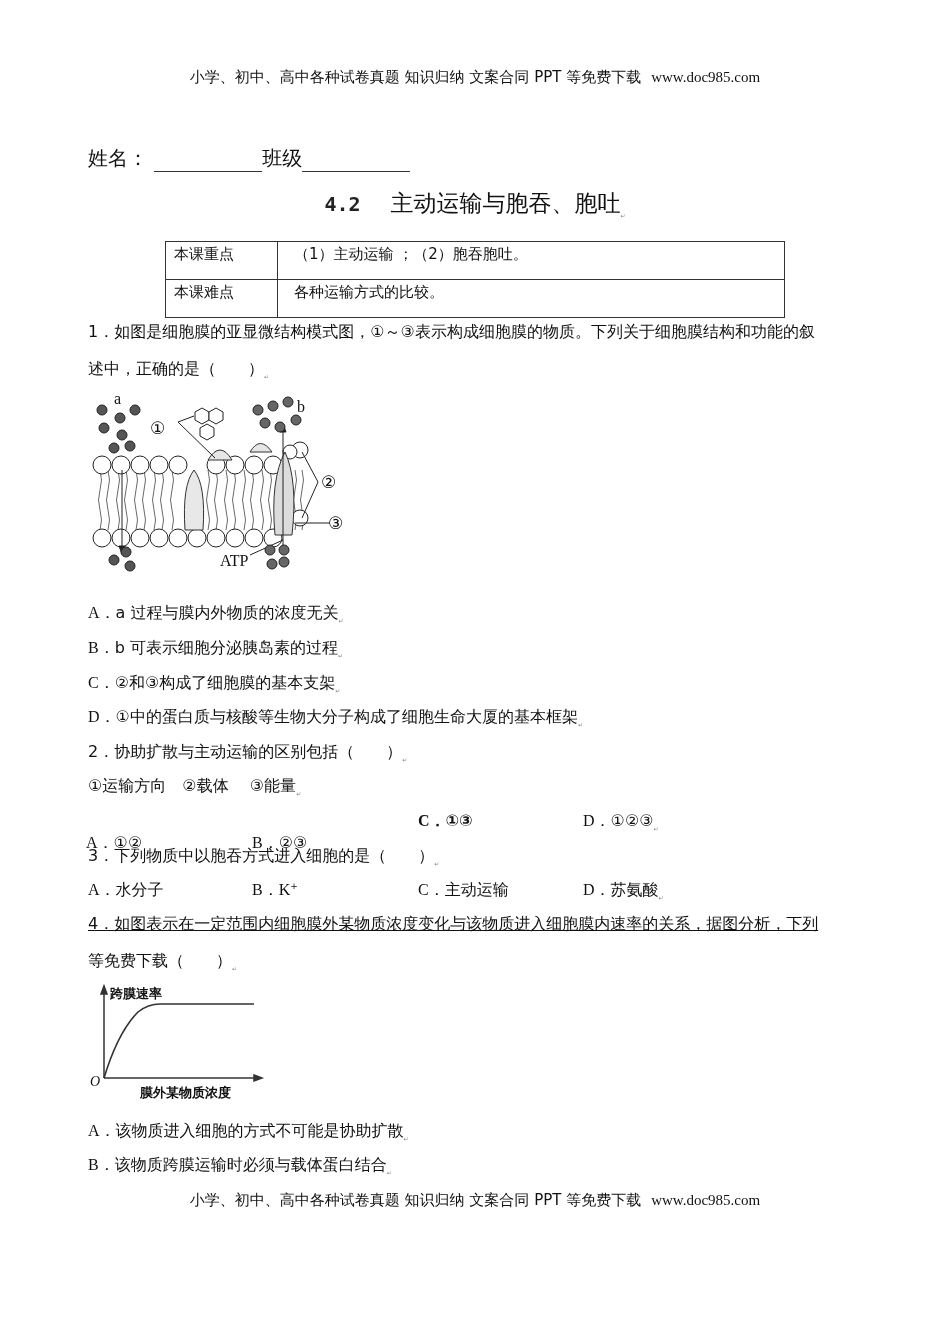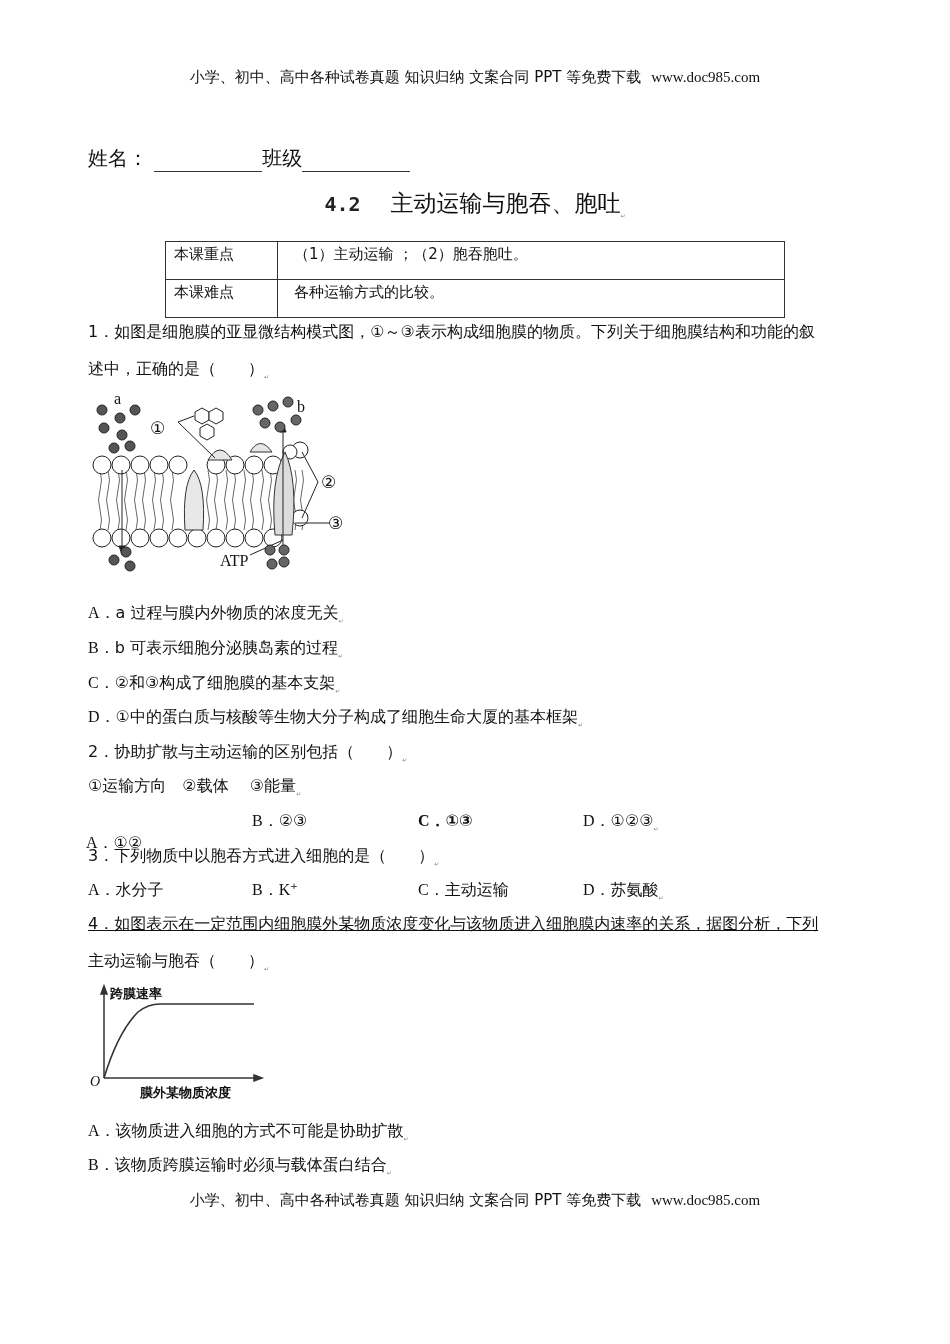--- a/index.html
+++ b/index.html
@@ -183,21 +183,21 @@
 
 <div class="abs q" style="top:742px;">
   <span>2．</span><span>协助扩散与主动运输的区别包括（　　）</span><span class="mark">↵</span>
 </div>
 <div class="abs q" style="top:776px;">
   <span>①运输方向　②载体　 ③能量</span><span class="mark">↵</span>
 </div>
 <div class="abs q opt" style="top:811px; left:86px;margin-top:22px;">
   <span class="letter">A．</span><span>①②</span>
 </div>
-<div class="abs q opt" style="top:811px; left:252px;">
+<div class="abs q opt" style="top:833px; left:252px;">
   <span class="letter">B．</span><span>②③</span>
 </div>
 <div class="abs q opt" style="top:811px; left:418px;font-weight:bold;">
   <span class="letter">C．</span><span>①③</span>
 </div>
 <div class="abs q opt" style="top:811px; left:583px;">
   <span class="letter">D．</span><span>①②③</span><span class="mark">↵</span>
 </div>
 
 <div class="abs q" style="top:846px;">
@@ -213,21 +213,21 @@
   <span class="letter">C．</span><span>主动运输</span>
 </div>
 <div class="abs q opt" style="top:880px; left:583px;">
   <span class="letter">D．</span><span>苏氨酸</span><span class="mark">↵</span>
 </div>
 
 <div class="abs q" style="top:914px;text-decoration:underline;">
   <span>4．</span><span>如图表示在一定范围内细胞膜外某物质浓度变化与该物质进入细胞膜内速率的关系，据图分析，下列</span>
 </div>
 <div class="abs q" style="top:951px;">
-  <span>主动运输与胞吞（　　）</span><span class="mark">↵</span>
+  <span>等免费下载（　　）</span><span class="mark">↵</span>
 </div>
 
 <svg style="left:88px; top:982px;" width="185" height="125" viewBox="0 0 185 125">
   <g stroke="#333" stroke-width="1.5" fill="none">
     <line x1="16" y1="96" x2="16" y2="8"></line>
     <polygon points="13,12 16,4 19,12" fill="#333"></polygon>
     <line x1="16" y1="96" x2="170" y2="96"></line>
     <polygon points="166,93 174,96 166,99" fill="#333"></polygon>
     <path d="M16 96 Q30 50 50 30 Q60 22 72 22 L166 22" stroke-width="1.6"></path>
   </g>

